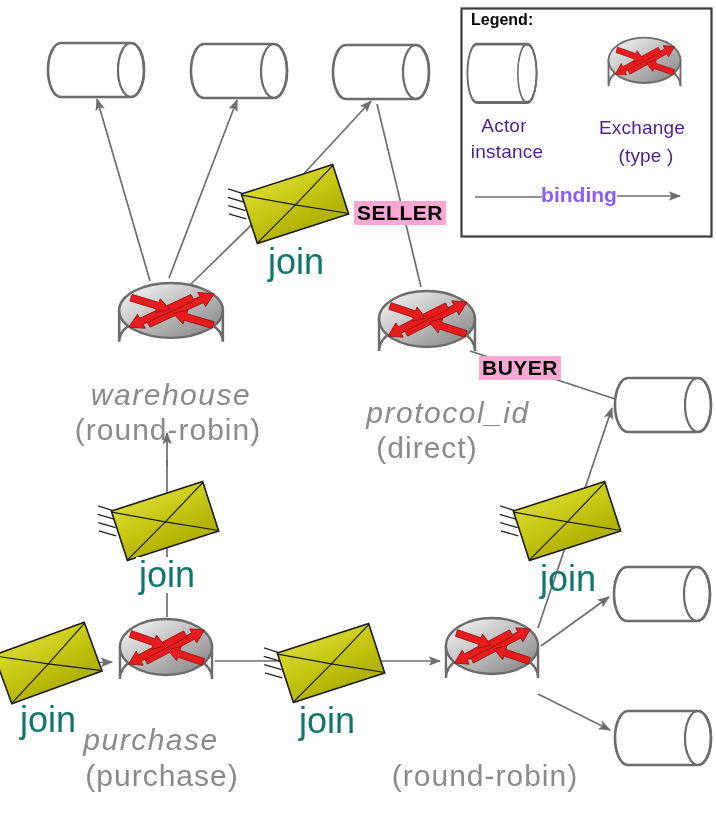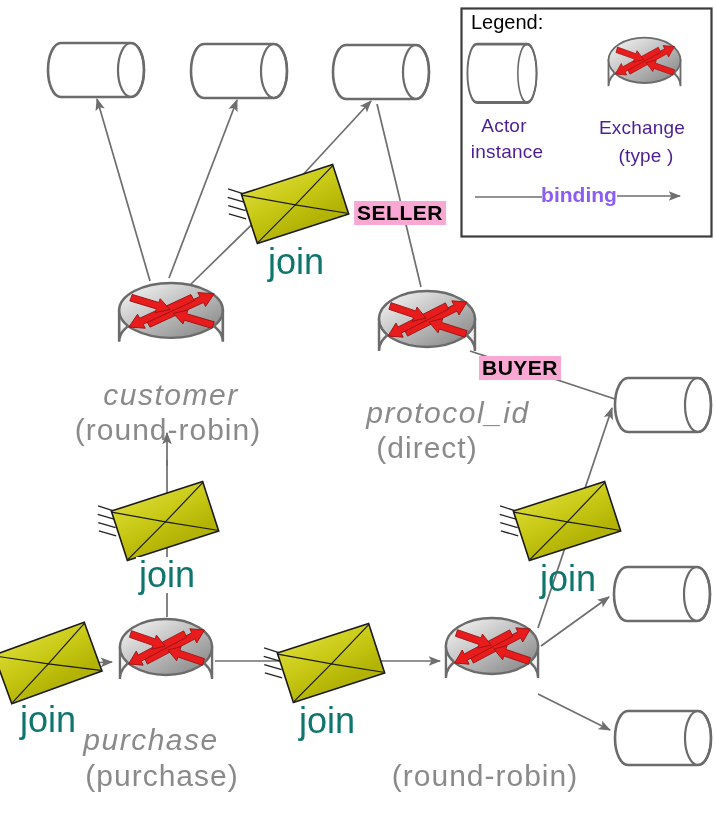--- a/index.html
+++ b/index.html
@@ -7,21 +7,21 @@
          font-family:"Liberation Sans",sans-serif}
   svg.layer{position:absolute;left:0;top:0;pointer-events:none}
   .lbl{position:absolute;white-space:nowrap;line-height:1.1}
   .ctr{transform:translateX(-50%)}
   .xname{font-size:30px;font-style:italic;color:#8a8a8a;letter-spacing:1.5px}
   .xtype{font-size:30px;color:#8a8a8a;letter-spacing:1px}
   .join{font-size:36px;color:#0f766e}
   .joinbg{background:#ffffff;line-height:1.0;padding:0 3px}
   .key{font-size:21px;font-weight:bold;color:#000;background:#f9a8d4;line-height:1.05;
        padding:1px 3px;letter-spacing:.5px}
-  .legtitle{font-size:20px;font-weight:normal;color:#000}
+  .legtitle{font-size:16px;font-weight:bold;color:#000}
   .legtxt{font-size:19px;font-weight:normal;color:#4c1d95;letter-spacing:.2px}
   .legbind{font-size:21px;font-weight:bold;color:#8b5cf6}
 </style>
 </head>
 <body>
 
 <div class="stage">
 
   <svg class="layer" width="716" height="813" viewBox="0 0 716 813">
     <defs>
@@ -107,21 +107,21 @@
       <rect x="461.5" y="8.5" width="250" height="228" fill="#ffffff" stroke="#3d3d3d" stroke-width="2.2"></rect>
       <use href="#cylsym" transform="translate(466,42) scale(0.72,1.08)"></use>
       <use href="#exchsym" transform="translate(607,36) scale(0.75,0.81)"></use>
       <g stroke="#6e6e6e" stroke-width="1.7" fill="none">
         <path d="M475,197 L542,197"></path>
         <path d="M617,196 L680,196" marker-end="url(#ah)"></path>
       </g>
     </g>
   </svg>
 
-  <div class="lbl ctr xname" style="left:171px;top:378px">customer</div>
+  <div class="lbl ctr xname" style="left:171px;top:378px">warehouse</div>
   <div class="lbl ctr xtype" style="left:168px;top:413px">(round-robin)</div>
 
   <div class="lbl ctr xname" style="left:448px;top:396px">protocol_id</div>
   <div class="lbl ctr xtype" style="left:427px;top:431px">(direct)</div>
 
   <div class="lbl ctr xname" style="left:151px;top:723px">purchase</div>
   <div class="lbl ctr xtype" style="left:162px;top:759px">(purchase)</div>
 
   <div class="lbl ctr xtype" style="left:485px;top:759px">(round-robin)</div>
 

